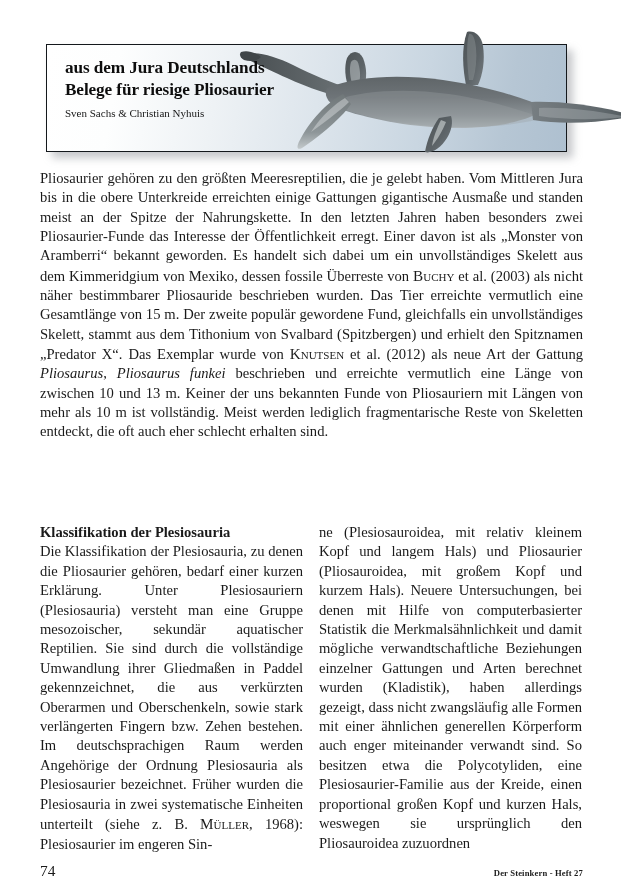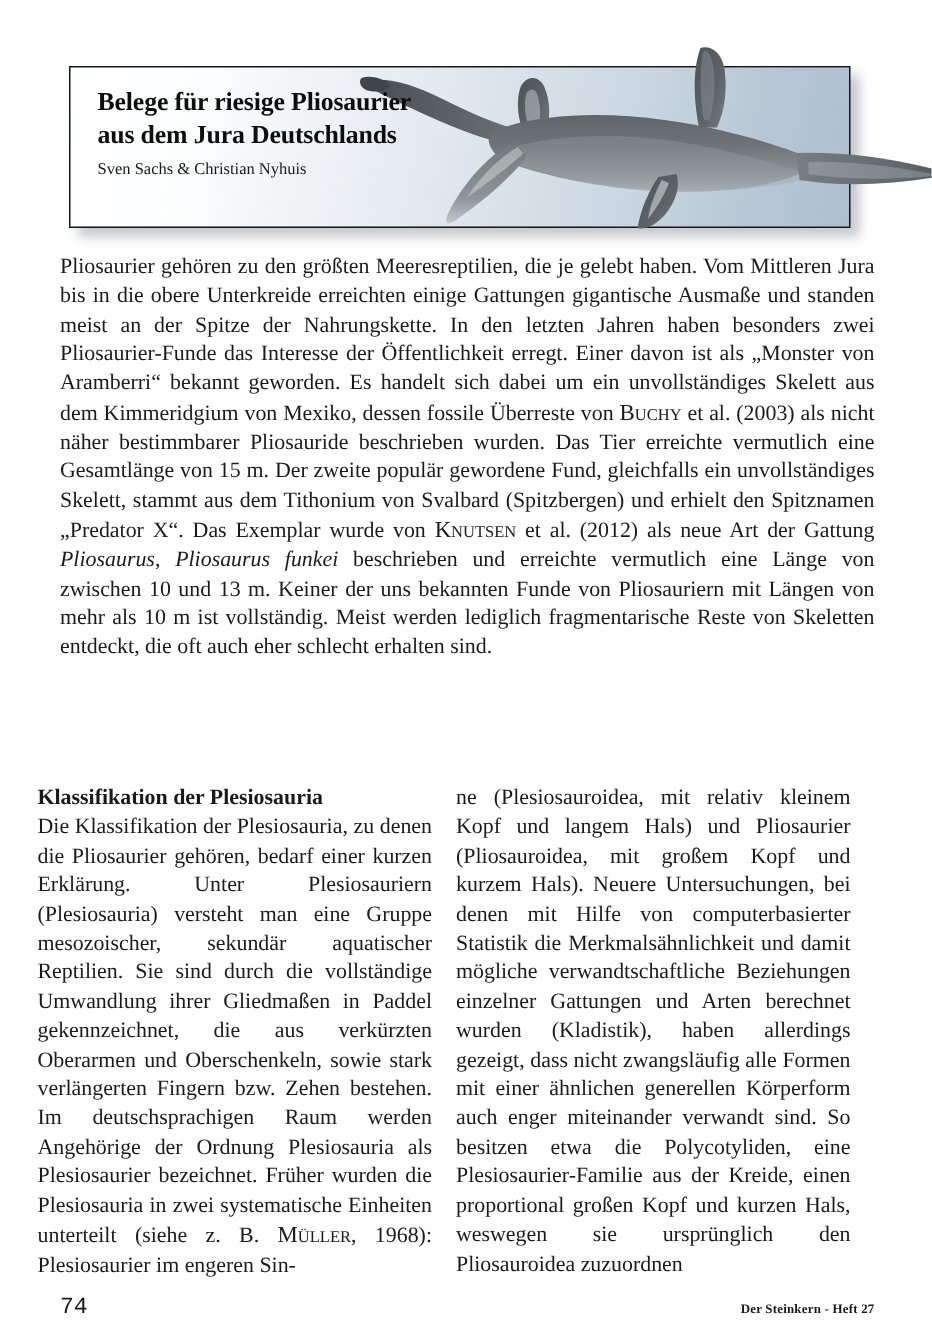--- a/index.html
+++ b/index.html
@@ -99,21 +99,21 @@
     font-size: 14.6px;
     line-height: 19.35px;
     text-align: justify;
     text-justify: inter-word;
     hyphens: manual;
   }
   .intro p { margin: 0; }
 
   .columns {
     position: absolute;
-    left: 25px;
+    left: 40px;
     top: 523px;
     width: 543px;
     height: 310px;
     display: flex;
     gap: 16px;
   }
   .col {
     width: 263px;
     font-size: 14.6px;
     line-height: 19.4px;
@@ -142,40 +142,39 @@
     left: 40px;
     top: 862px;
     width: 543px;
     display: flex;
     align-items: baseline;
     justify-content: space-between;
   }
   .page-number {
     font-size: 15.4px;
     color: #1a1a1a;
-    font-family: Liberation Mono, monospace;
   }
   .journal-ref {
     font-size: 8.6px;
     font-weight: bold;
     color: #1a1a1a;
     letter-spacing: 0.15px;
   }
 </style>
 </head>
 <body>
 
 <div class="page">
 
   <div class="header-wrap">
     <div class="header-shadow"></div>
     <div class="header-box">
       <div class="header-text">
+        <div class="article-title">aus dem Jura Deutschlands</div>
         <div class="article-title">Belege für riesige Pliosaurier</div>
-        <div class="article-title">aus dem Jura Deutschlands</div>
         <div class="article-authors">Sven Sachs &amp; Christian Nyhuis</div>
       </div>
     </div>
 
     <div class="pliosaur-art">
       <svg viewBox="0 0 420 126" width="420" height="126" xmlns="http://www.w3.org/2000/svg">
         <defs>
           <linearGradient id="bodyTop" x1="0" y1="0" x2="0" y2="1">
             <stop offset="0%" stop-color="#5f6568"></stop>
             <stop offset="40%" stop-color="#6e7478"></stop>

